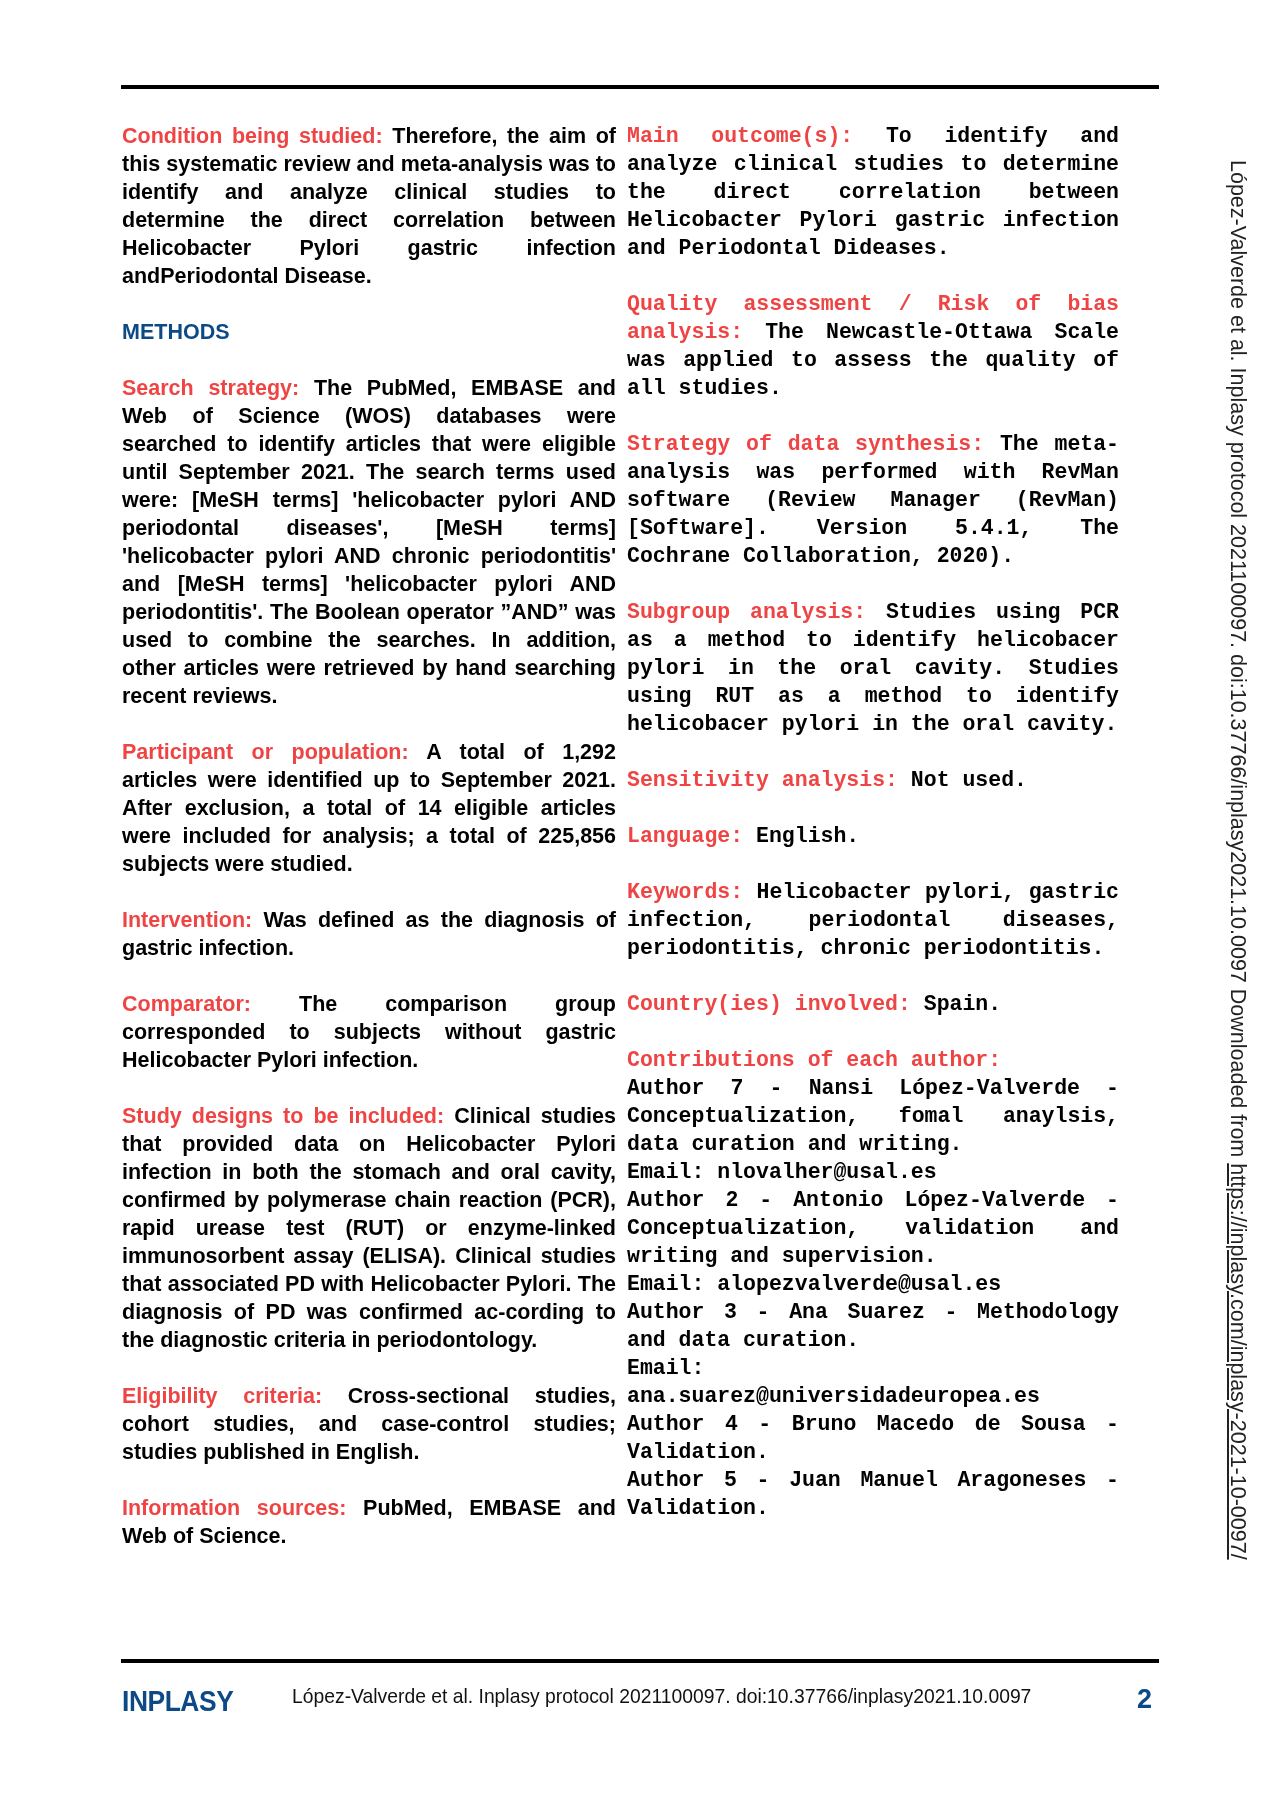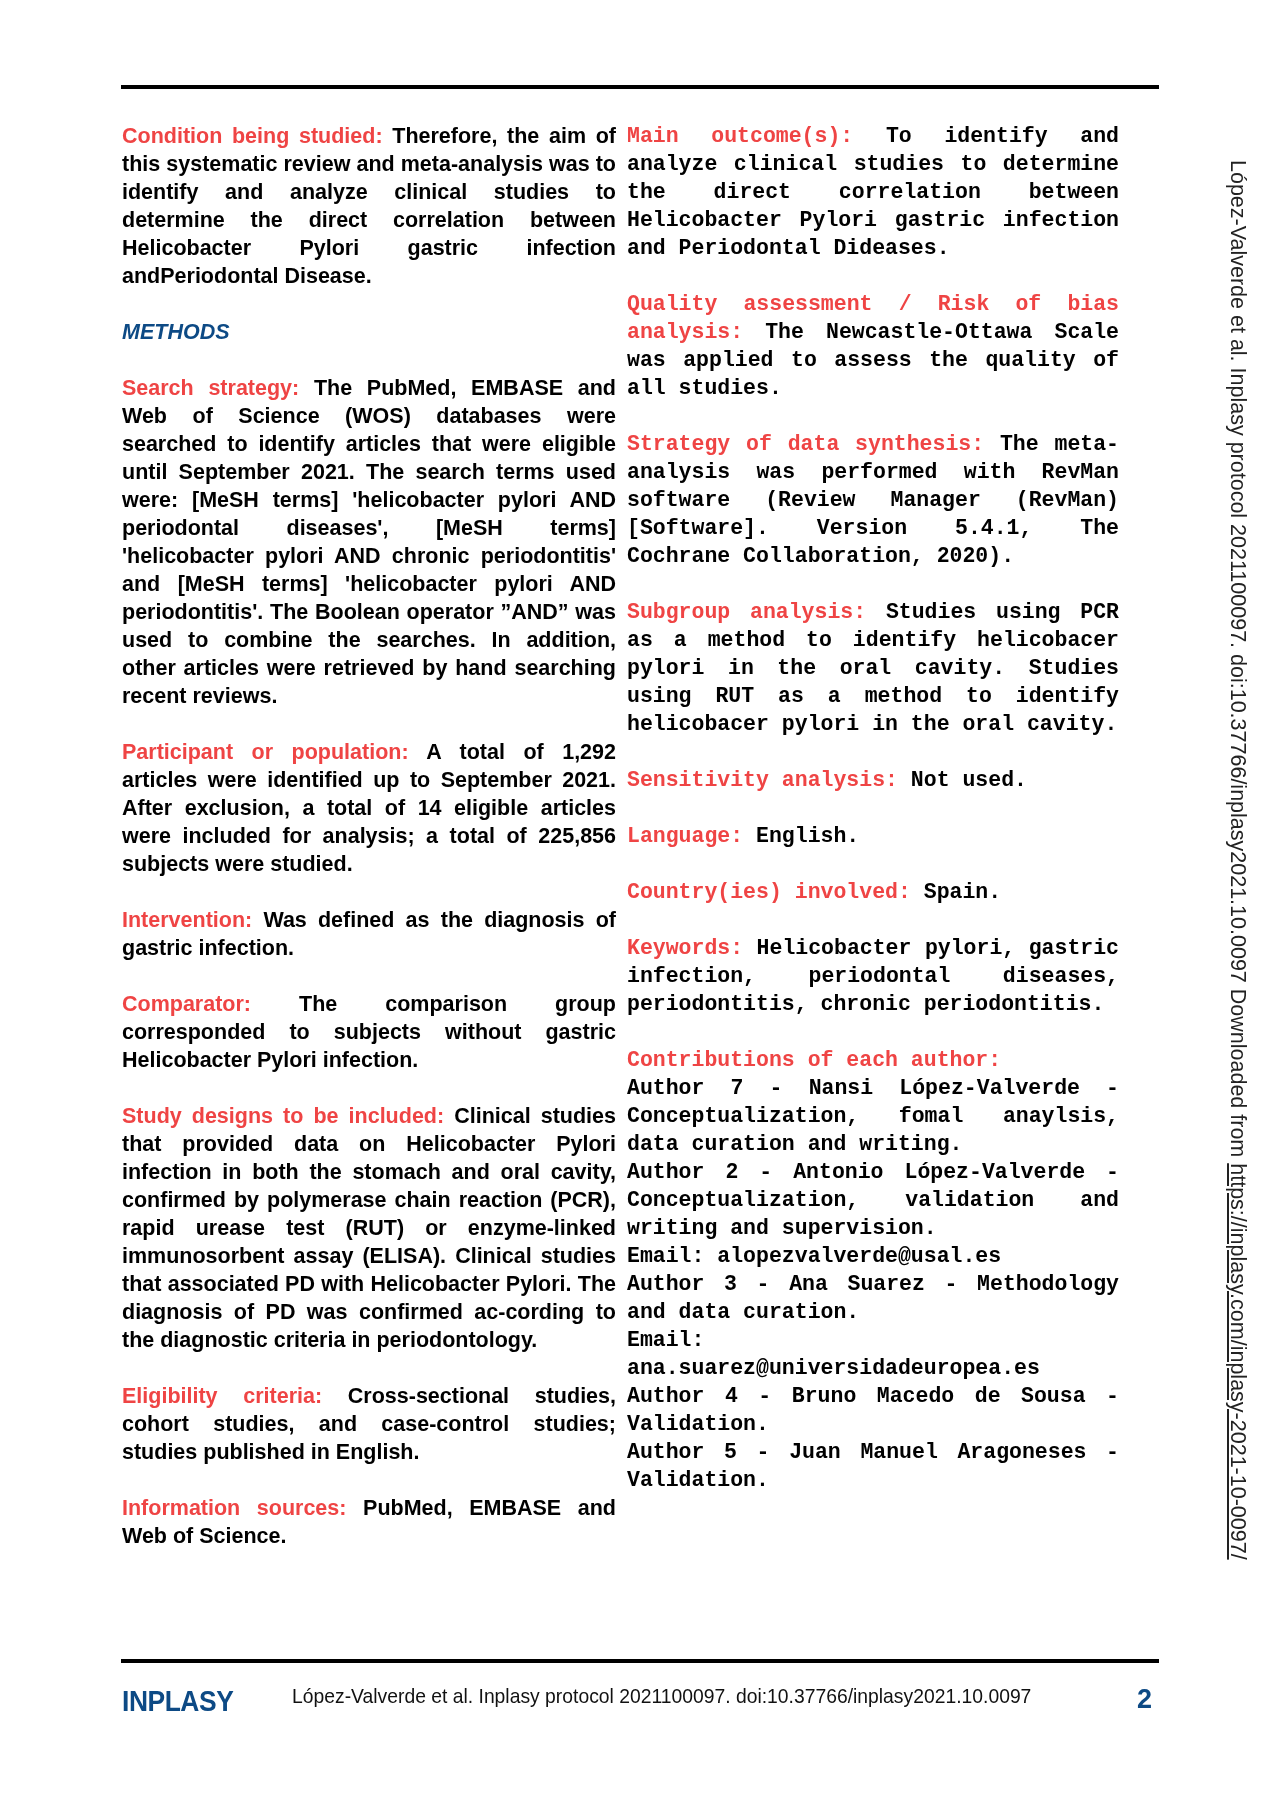--- a/index.html
+++ b/index.html
@@ -38,21 +38,20 @@
 
     .section {
       margin: 0 0 28px 0;
     }
     .label {
       color: #ef4444;
     }
     .heading {
       color: #0d4a85;
       margin: 0 0 28px 0;
-      font-style: italic;
     }
     .line { display: block; }
     .authors .line { text-align: justify; }
 
     .side {
       position: absolute;
       left: 1236px;
       top: 160px;
       transform-origin: 0 0;
       transform: rotate(90deg) translateY(-14px);
@@ -147,28 +146,29 @@
   <p class="section">
     <span class="label">Subgroup analysis:</span><span> Studies using PCR as a method to identify helicobacer pylori in the oral cavity. Studies using RUT as a method to identify helicobacer pylori in the oral cavity.</span>
   </p>
   <p class="section">
     <span class="label">Sensitivity analysis:</span><span> Not used.</span>
   </p>
   <p class="section">
     <span class="label">Language:</span><span> English.</span>
   </p>
   <p class="section">
-    <span class="label">Country(ies) involved:</span><span> Spain.</span>
+    <span class="label">Keywords:</span><span> Helicobacter pylori, gastric infection, periodontal diseases, periodontitis, chronic periodontitis.</span>
   </p>
   <p class="section">
-    <span class="label">Keywords:</span><span> Helicobacter pylori, gastric infection, periodontal diseases, periodontitis, chronic periodontitis.</span>
+    <span class="label">Country(ies) involved:</span><span> Spain.</span>
   </p>
   <div class="section authors">
     <span class="label line">Contributions of each author:</span>
     <span class="line">Author 7 - Nansi López-Valverde - Conceptualization, fomal anaylsis, data curation and writing.</span>
+    <span class="line">Email: nlovalher@usal.es</span>
     <span class="line">Author 2 - Antonio López-Valverde - Conceptualization, validation and writing and supervision.</span>
     <span class="line">Email: alopezvalverde@usal.es</span>
     <span class="line">Author 3 - Ana Suarez - Methodology and data curation.</span>
     <span class="line">Email: ana.suarez@universidadeuropea.es</span>
     <span class="line">Author 4 - Bruno Macedo de Sousa - Validation.</span>
     <span class="line">Author 5 - Juan Manuel Aragoneses - Validation.</span>
   </div>
 </div>
 
 <div class="side">

